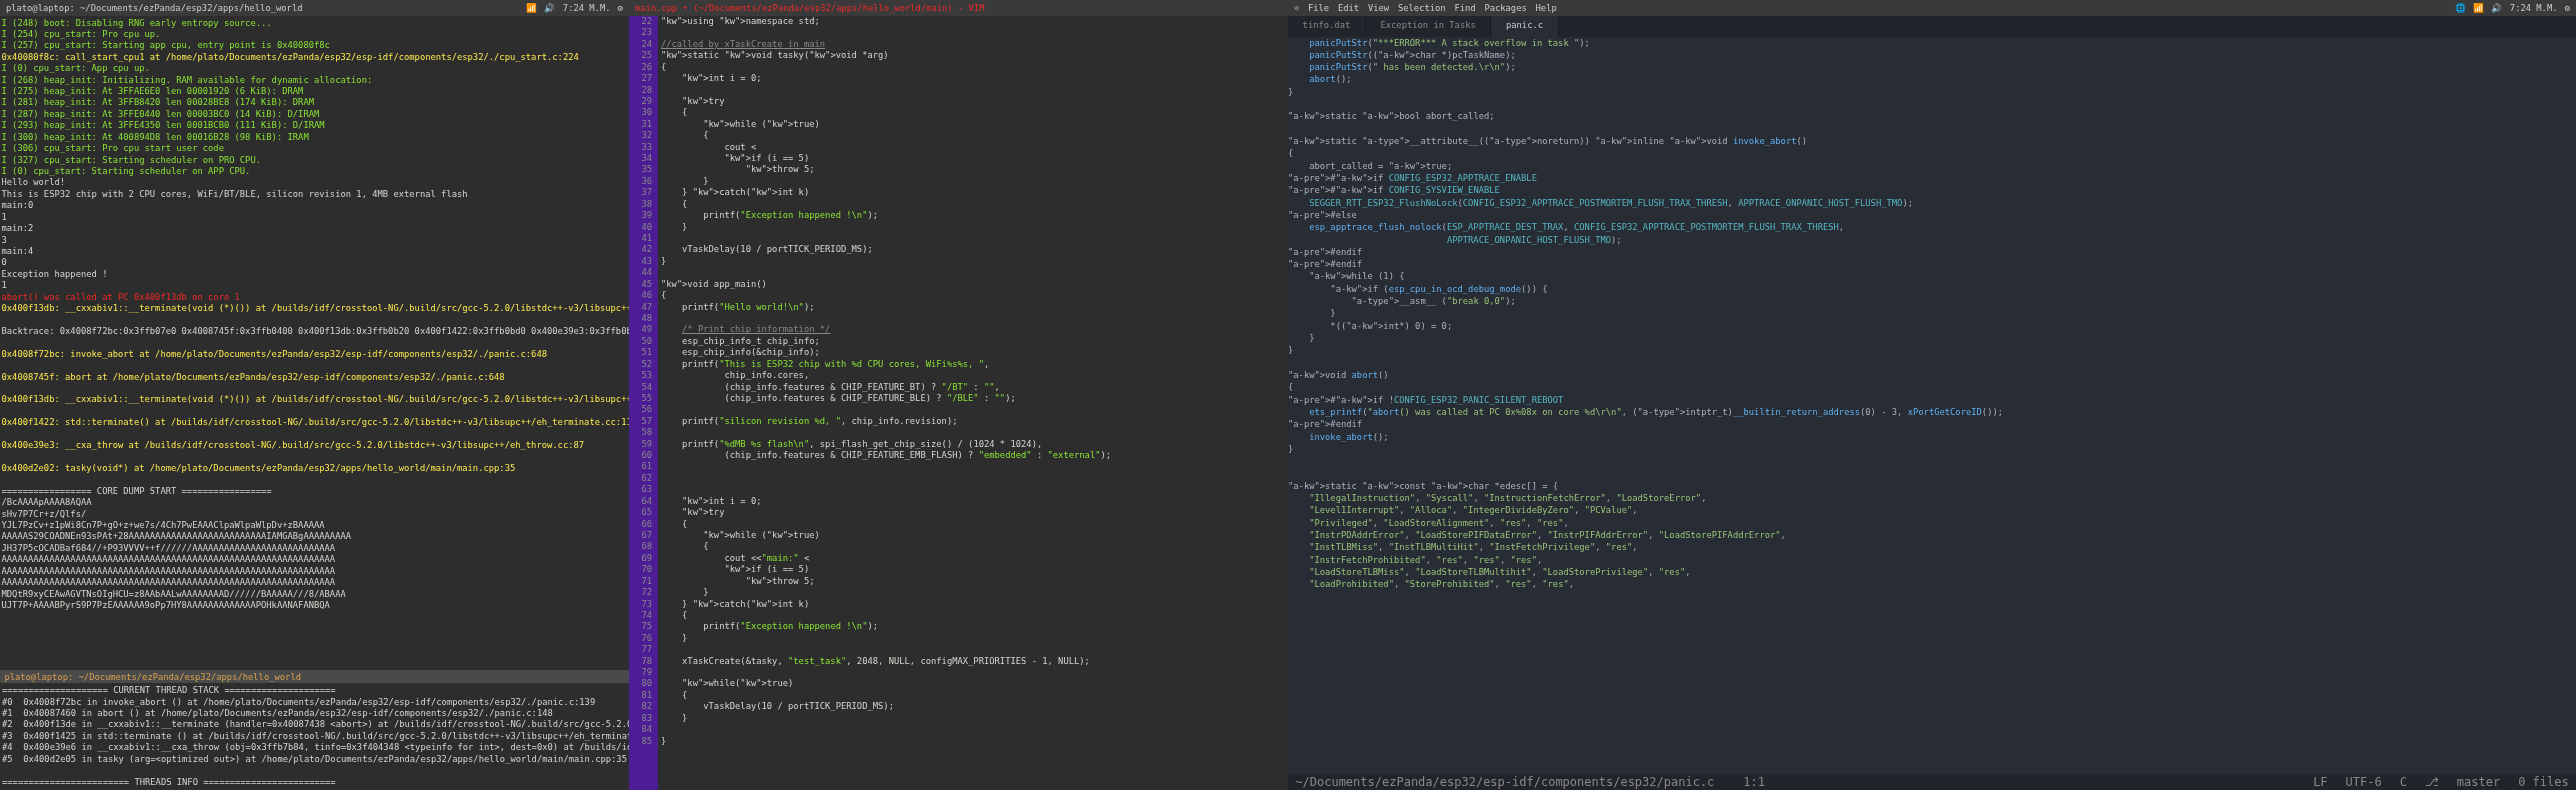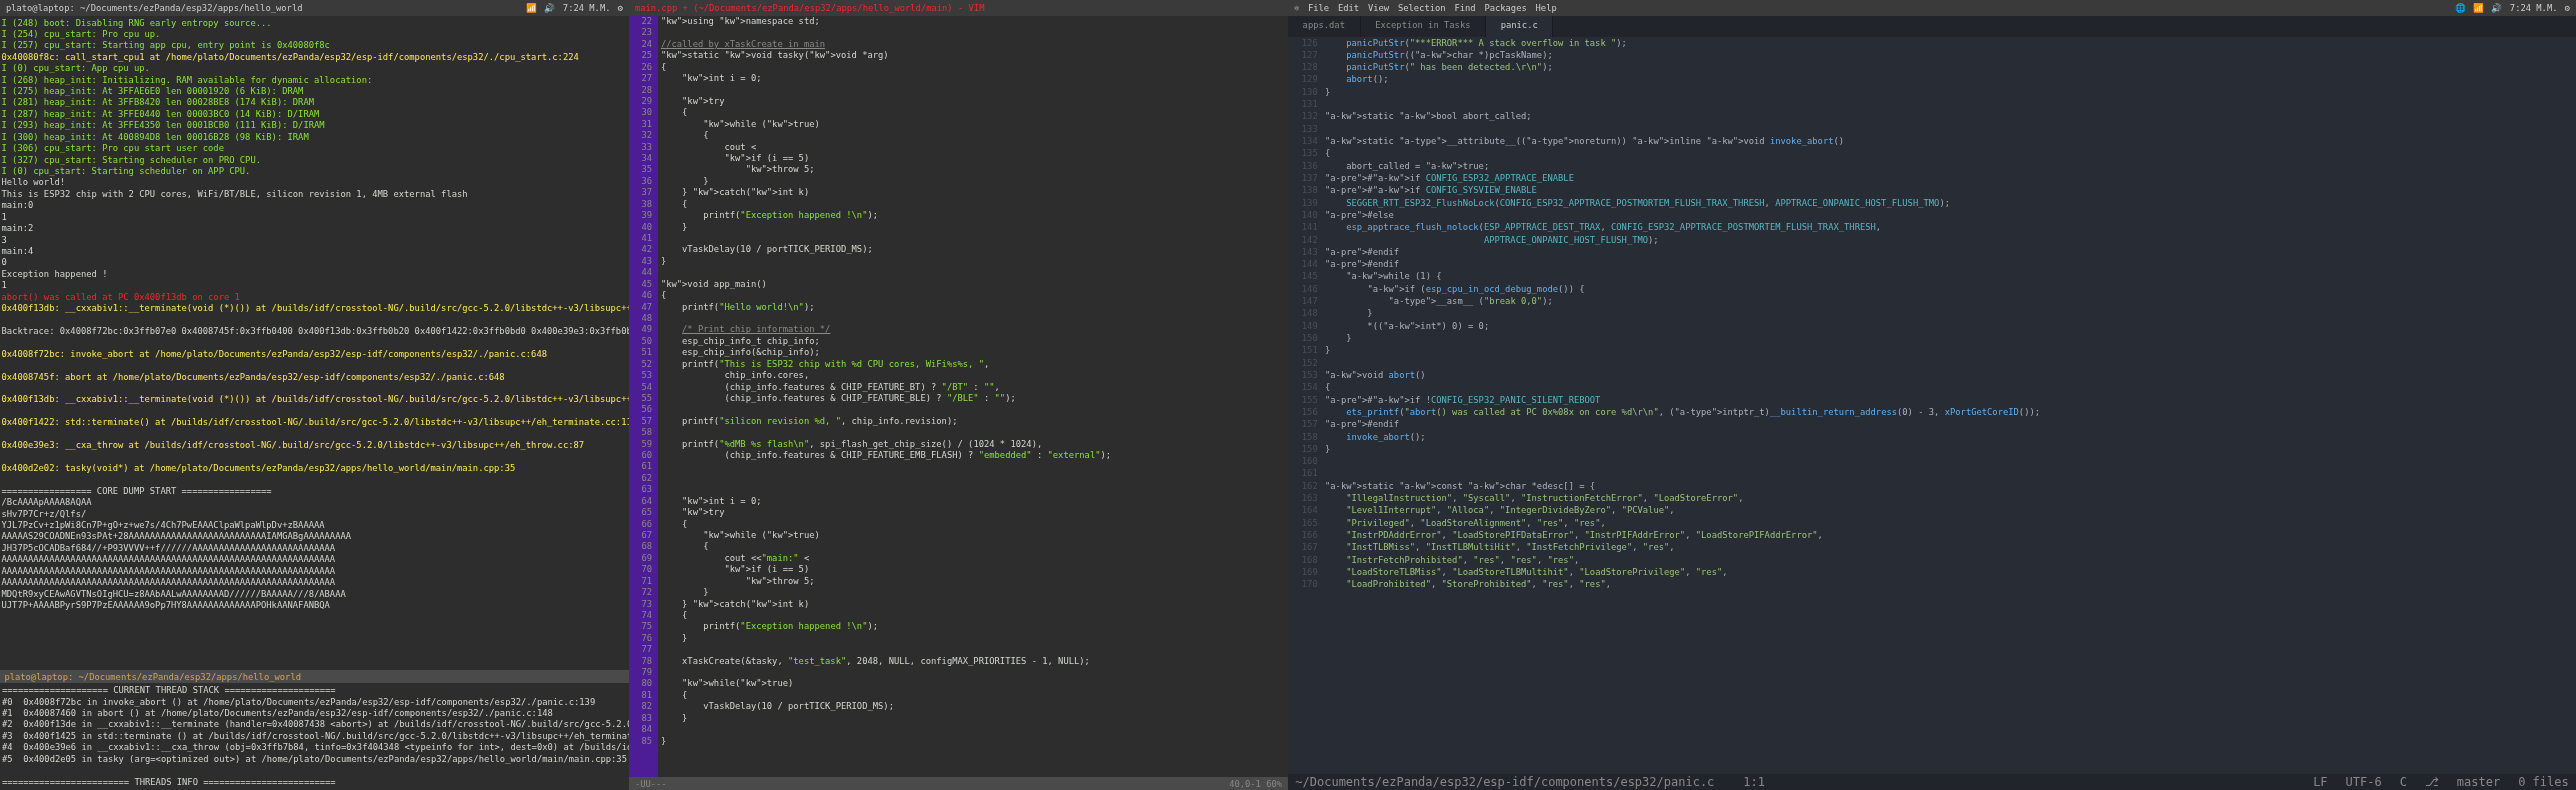--- a/index.html
+++ b/index.html
@@ -269,92 +269,42 @@
 79
 80
 81
 82
 83
 84
 85
 </div>
     <div class="code-body" id="main-code"><div><span class="&lt;span">"kw"</span>&gt;using <span class="&lt;span">"kw"</span>&gt;namespace std;</div><div> </div><div><span class="cmt">//called by xTaskCreate in main</span></div><div><span class="&lt;span">"kw"</span>&gt;static <span class="&lt;span">"kw"</span>&gt;void tasky(<span class="&lt;span">"kw"</span>&gt;void *arg)</div><div>{</div><div>    <span class="&lt;span">"kw"</span>&gt;int i = 0;</div><div> </div><div>    <span class="&lt;span">"kw"</span>&gt;try</div><div>    {</div><div>        <span class="&lt;span">"kw"</span>&gt;while (<span class="&lt;span">"kw"</span>&gt;true)</div><div>        {</div><div>            cout &lt;</div><div>            <span class="&lt;span">"kw"</span>&gt;if (i == 5)</div><div>                <span class="&lt;span">"kw"</span>&gt;throw 5;</div><div>        }</div><div>    } <span class="&lt;span">"kw"</span>&gt;catch(<span class="&lt;span">"kw"</span>&gt;int k)</div><div>    {</div><div>        printf(<span class="str">"Exception happened !\n"</span>);</div><div>    }</div><div> </div><div>    vTaskDelay(10 / portTICK_PERIOD_MS);</div><div>}</div><div> </div><div><span class="&lt;span">"kw"</span>&gt;void app_main()</div><div>{</div><div>    printf(<span class="str">"Hello world!\n"</span>);</div><div> </div><div>    <span class="cmt">/* Print chip information */</span></div><div>    esp_chip_info_t chip_info;</div><div>    esp_chip_info(&amp;chip_info);</div><div>    printf(<span class="str">"This is ESP32 chip with %d CPU cores, WiFi%s%s, "</span>,</div><div>            chip_info.cores,</div><div>            (chip_info.features &amp; CHIP_FEATURE_BT) ? <span class="str">"/BT"</span> : <span class="str">""</span>,</div><div>            (chip_info.features &amp; CHIP_FEATURE_BLE) ? <span class="str">"/BLE"</span> : <span class="str">""</span>);</div><div> </div><div>    printf(<span class="str">"silicon revision %d, "</span>, chip_info.revision);</div><div> </div><div>    printf(<span class="str">"%dMB %s flash\n"</span>, spi_flash_get_chip_size() / (1024 * 1024),</div><div>            (chip_info.features &amp; CHIP_FEATURE_EMB_FLASH) ? <span class="str">"embedded"</span> : <span class="str">"external"</span>);</div><div> </div><div> </div><div> </div><div>    <span class="&lt;span">"kw"</span>&gt;int i = 0;</div><div>    <span class="&lt;span">"kw"</span>&gt;try</div><div>    {</div><div>        <span class="&lt;span">"kw"</span>&gt;while (<span class="&lt;span">"kw"</span>&gt;true)</div><div>        {</div><div>            cout &lt;&lt;<span class="str">"main:"</span> &lt;</div><div>            <span class="&lt;span">"kw"</span>&gt;if (i == 5)</div><div>                <span class="&lt;span">"kw"</span>&gt;throw 5;</div><div>        }</div><div>    } <span class="&lt;span">"kw"</span>&gt;catch(<span class="&lt;span">"kw"</span>&gt;int k)</div><div>    {</div><div>        printf(<span class="str">"Exception happened !\n"</span>);</div><div>    }</div><div> </div><div>    xTaskCreate(&amp;tasky, <span class="str">"test_task"</span>, 2048, NULL, configMAX_PRIORITIES - 1, NULL);</div><div> </div><div>    <span class="&lt;span">"kw"</span>&gt;while(<span class="&lt;span">"kw"</span>&gt;true)</div><div>    {</div><div>        vTaskDelay(10 / portTICK_PERIOD_MS);</div><div>    }</div><div> </div><div>}</div></div>
   </div>
-  <div class="editor-status">
-    <span data-bind="code_main.status_left">-UU---</span>
-    <span data-bind="code_main.status_right">40,0-1        60%</span>
-  </div>
 </div>
 
 <div class="right-half">
   <div class="atom-menubar">
     <span>⚛</span>
     <span id="atom-menu-items"><span class="menu-item" style="margin-right: 8.8px;">File</span><span class="menu-item" style="margin-right: 8.8px;">Edit</span><span class="menu-item" style="margin-right: 8.8px;">View</span><span class="menu-item" style="margin-right: 8.8px;">Selection</span><span class="menu-item" style="margin-right: 8.8px;">Find</span><span class="menu-item" style="margin-right: 8.8px;">Packages</span><span class="menu-item" style="margin-right: 8.8px;">Help</span></span>
     <div class="atom-menubar-right">
       <span>🌐</span>
       <span>📶</span>
       <span>🔊</span>
       <span data-bind="atom.time">7:24 M.M.</span>
       <span>⚙</span>
     </div>
   </div>
 
   <div class="atom-tabs" id="atom-tabs">
-      <div class="atom-tab">apps.dat</div>
+      <div class="atom-tab">tinfo.dat</div>
       <div class="atom-tab">Exception in Tasks</div>
       <div class="atom-tab active">panic.c</div>
     </div>
 
   <div class="atom-body">
-    <div class="atom-gutter" id="atom-gutter">126
-127
-128
-129
-130
-131
-132
-133
-134
-135
-136
-137
-138
-139
-140
-141
-142
-143
-144
-145
-146
-147
-148
-149
-150
-151
-152
-153
-154
-155
-156
-157
-158
-159
-160
-161
-162
-163
-164
-165
-166
-167
-168
-169
-170
-</div>
     <div class="atom-content" id="atom-content"><div>    <span class="a-fn">panicPutStr</span>(<span class="a-str">"***ERROR*** A stack overflow in task "</span>);</div><div>    <span class="a-fn">panicPutStr</span>((<span class="&lt;span">"a-kw"</span>&gt;char *)pcTaskName);</div><div>    <span class="a-fn">panicPutStr</span>(<span class="a-str">" has been detected.\r\n"</span>);</div><div>    <span class="a-fn">abort</span>();</div><div>}</div><div> </div><div><span class="&lt;span">"a-kw"</span>&gt;static <span class="&lt;span">"a-kw"</span>&gt;bool abort_called;</div><div> </div><div><span class="&lt;span">"a-kw"</span>&gt;static <span class="&lt;span">"a-type"</span>&gt;__attribute__((<span class="&lt;span">"a-type"</span>&gt;noreturn)) <span class="&lt;span">"a-kw"</span>&gt;inline <span class="&lt;span">"a-kw"</span>&gt;void <span class="a-fn">invoke_abort</span>()</div><div>{</div><div>    abort_called = <span class="&lt;span">"a-kw"</span>&gt;true;</div><div><span class="&lt;span">"a-pre"</span>&gt;#<span class="&lt;span">"a-kw"</span>&gt;if <span class="a-macro">CONFIG_ESP32_APPTRACE_ENABLE</span></div><div><span class="&lt;span">"a-pre"</span>&gt;#<span class="&lt;span">"a-kw"</span>&gt;if <span class="a-macro">CONFIG_SYSVIEW_ENABLE</span></div><div>    <span class="a-macro">SEGGER_RTT_ESP32_FlushNoLock</span>(<span class="a-macro">CONFIG_ESP32_APPTRACE_POSTMORTEM_FLUSH_TRAX_THRESH</span>, <span class="a-macro">APPTRACE_ONPANIC_HOST_FLUSH_TMO</span>);</div><div><span class="&lt;span">"a-pre"</span>&gt;#else</div><div>    <span class="a-fn">esp_apptrace_flush_nolock</span>(<span class="a-macro">ESP_APPTRACE_DEST_TRAX</span>, <span class="a-macro">CONFIG_ESP32_APPTRACE_POSTMORTEM_FLUSH_TRAX_THRESH</span>,</div><div>                              <span class="a-macro">APPTRACE_ONPANIC_HOST_FLUSH_TMO</span>);</div><div><span class="&lt;span">"a-pre"</span>&gt;#endif</div><div><span class="&lt;span">"a-pre"</span>&gt;#endif</div><div>    <span class="&lt;span">"a-kw"</span>&gt;while (1) {</div><div>        <span class="&lt;span">"a-kw"</span>&gt;if (<span class="a-fn">esp_cpu_in_ocd_debug_mode</span>()) {</div><div>            <span class="&lt;span">"a-type"</span>&gt;__asm__ (<span class="a-str">"break 0,0"</span>);</div><div>        }</div><div>        *((<span class="&lt;span">"a-kw"</span>&gt;int*) 0) = 0;</div><div>    }</div><div>}</div><div> </div><div><span class="&lt;span">"a-kw"</span>&gt;void <span class="a-fn">abort</span>()</div><div>{</div><div><span class="&lt;span">"a-pre"</span>&gt;#<span class="&lt;span">"a-kw"</span>&gt;if !<span class="a-macro">CONFIG_ESP32_PANIC_SILENT_REBOOT</span></div><div>    <span class="a-fn">ets_printf</span>(<span class="a-str">"<span class="a-fn">abort</span>() was called at PC 0x%08x on core %d\r\n"</span>, (<span class="&lt;span">"a-type"</span>&gt;intptr_t)<span class="a-fn">__builtin_return_address</span>(0) - 3, <span class="a-fn">xPortGetCoreID</span>());</div><div><span class="&lt;span">"a-pre"</span>&gt;#endif</div><div>    <span class="a-fn">invoke_abort</span>();</div><div>}</div><div> </div><div> </div><div><span class="&lt;span">"a-kw"</span>&gt;static <span class="&lt;span">"a-kw"</span>&gt;const <span class="&lt;span">"a-kw"</span>&gt;char *edesc[] = {</div><div>    <span class="a-str">"IllegalInstruction"</span>, <span class="a-str">"Syscall"</span>, <span class="a-str">"InstructionFetchError"</span>, <span class="a-str">"LoadStoreError"</span>,</div><div>    <span class="a-str">"Level1Interrupt"</span>, <span class="a-str">"Alloca"</span>, <span class="a-str">"IntegerDivideByZero"</span>, <span class="a-str">"PCValue"</span>,</div><div>    <span class="a-str">"Privileged"</span>, <span class="a-str">"LoadStoreAlignment"</span>, <span class="a-str">"res"</span>, <span class="a-str">"res"</span>,</div><div>    <span class="a-str">"InstrPDAddrError"</span>, <span class="a-str">"LoadStorePIFDataError"</span>, <span class="a-str">"InstrPIFAddrError"</span>, <span class="a-str">"LoadStorePIFAddrError"</span>,</div><div>    <span class="a-str">"InstTLBMiss"</span>, <span class="a-str">"InstTLBMultiHit"</span>, <span class="a-str">"InstFetchPrivilege"</span>, <span class="a-str">"res"</span>,</div><div>    <span class="a-str">"InstrFetchProhibited"</span>, <span class="a-str">"res"</span>, <span class="a-str">"res"</span>, <span class="a-str">"res"</span>,</div><div>    <span class="a-str">"LoadStoreTLBMiss"</span>, <span class="a-str">"LoadStoreTLBMultihit"</span>, <span class="a-str">"LoadStorePrivilege"</span>, <span class="a-str">"res"</span>,</div><div>    <span class="a-str">"LoadProhibited"</span>, <span class="a-str">"StoreProhibited"</span>, <span class="a-str">"res"</span>, <span class="a-str">"res"</span>,</div></div>
   </div>
 
   <div class="atom-statusbar">
     <div>
       <span data-bind="atom.statusbar.path">~/Documents/ezPanda/esp32/esp-idf/components/esp32/panic.c</span>
       &nbsp;&nbsp;
       <span data-bind="atom.statusbar.position">1:1</span>
     </div>
     <div class="atom-statusbar-right">

